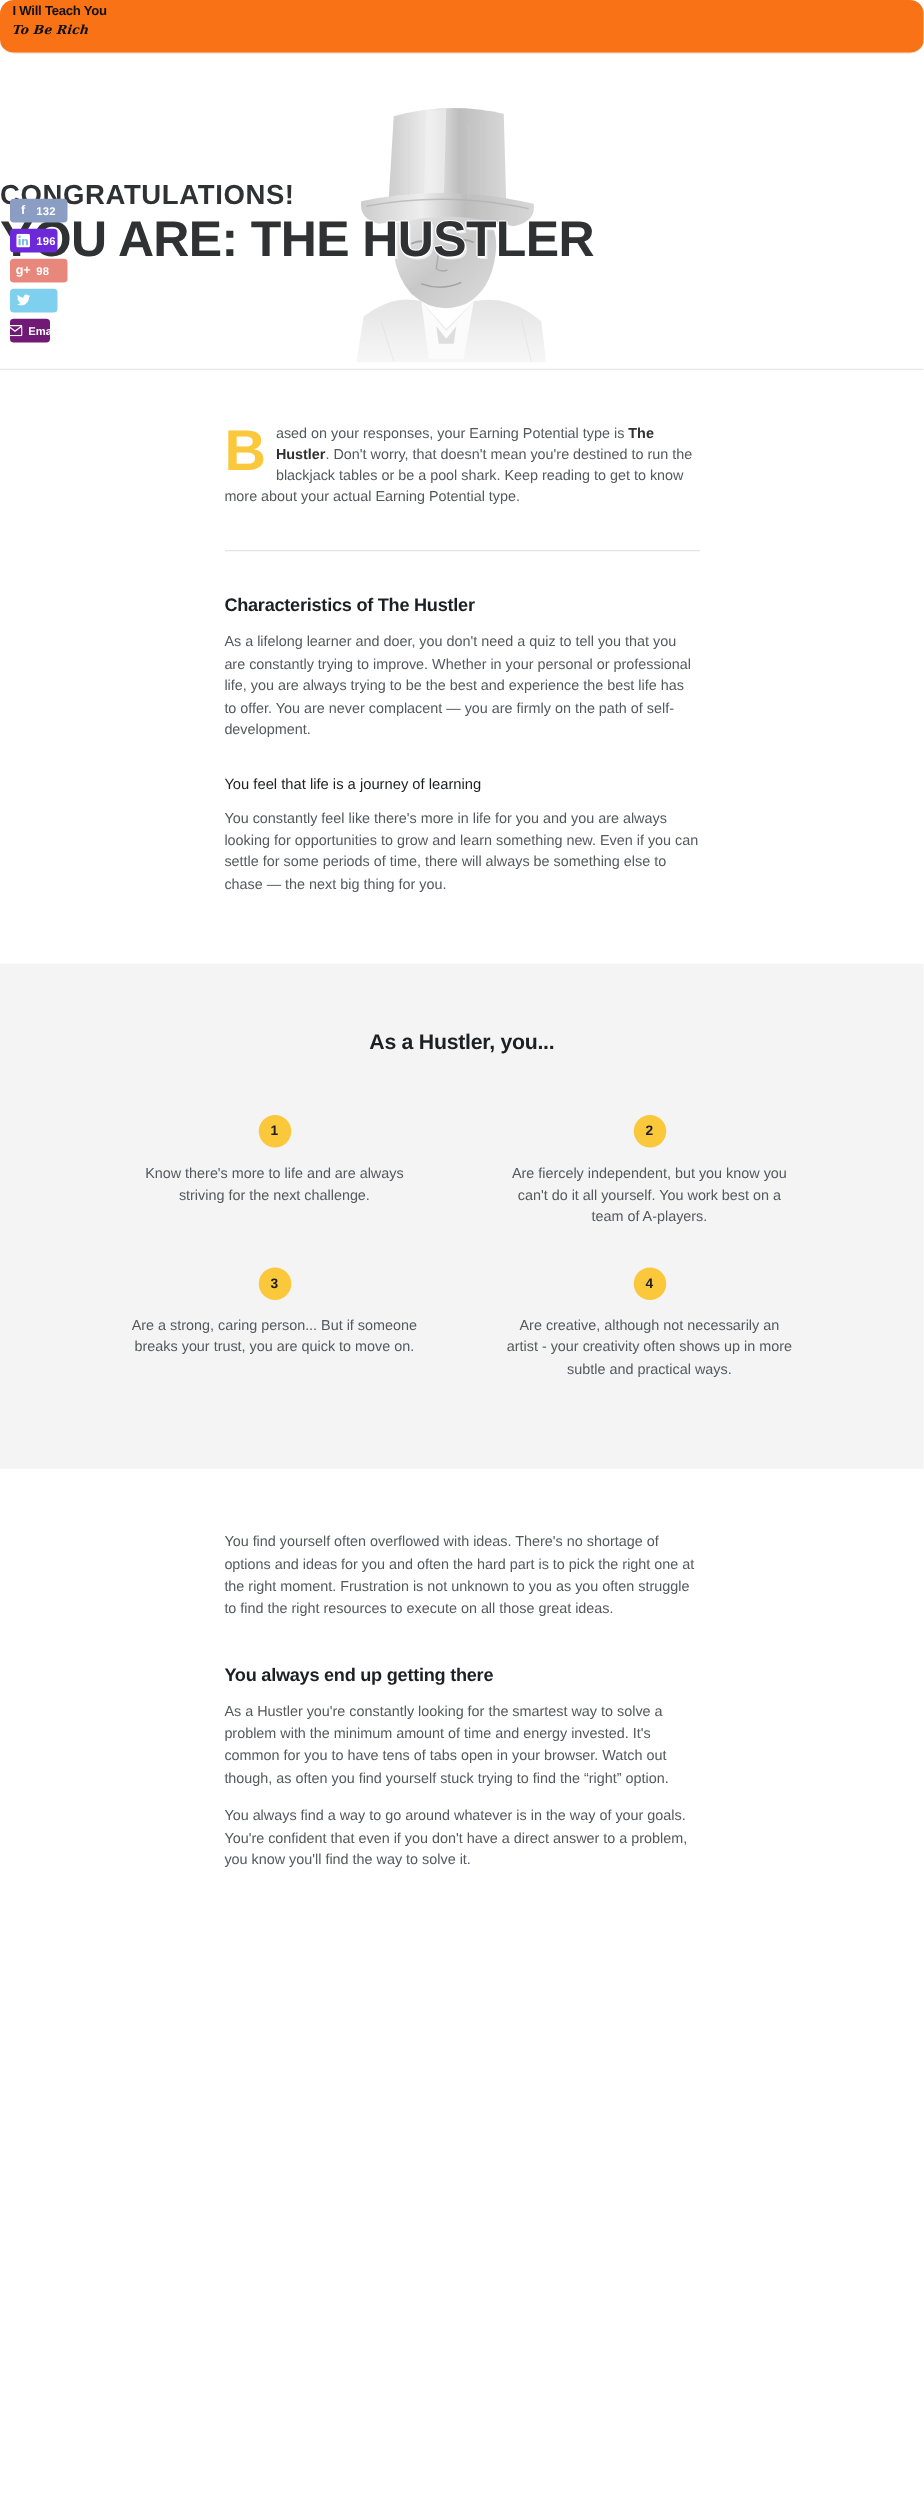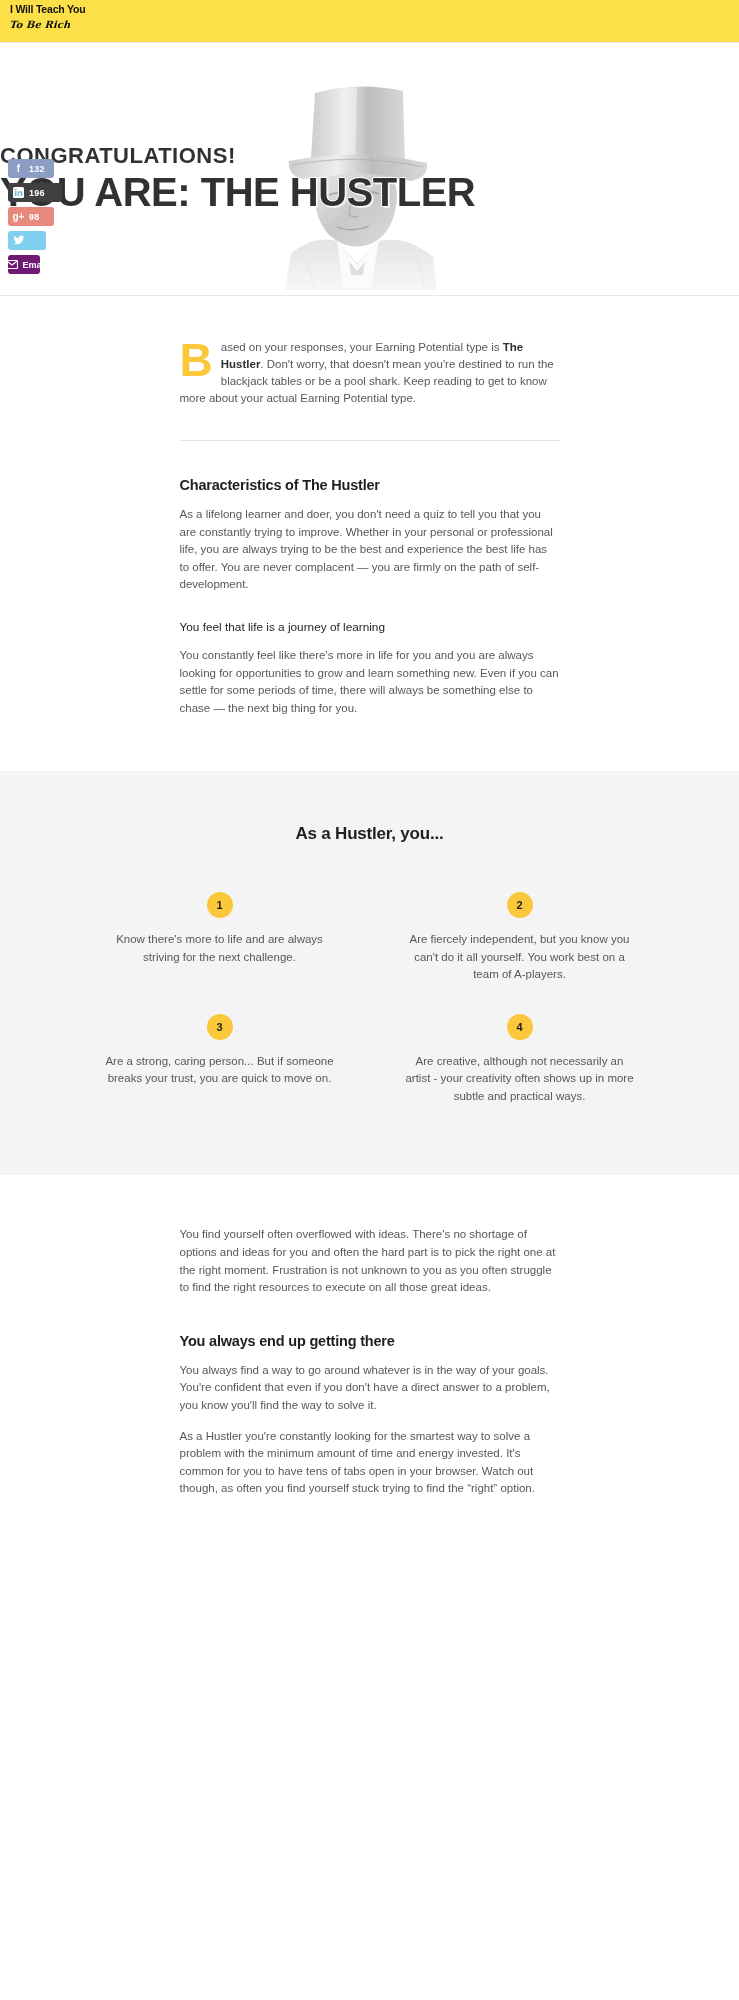--- a/index.html
+++ b/index.html
@@ -8,22 +8,23 @@
     background: #ffffff;
     font-family: "Liberation Sans", sans-serif;
     -webkit-font-smoothing: antialiased;
   }
   body { position: relative; width: 739px; min-height: 2000px; overflow-x: hidden; }
 
   
   .site-header {
     height: 43px;
     border-bottom: 1px solid #e8e8e8;
-    background: #fde047;
+    background: #f97316;
     position: relative;
+    border-radius: 11px;
   }
   .brand {
     position: absolute;
     left: 10px; top: 4px;
     line-height: 1.05;
     color: #111;
   }
   .brand-l1 {
     font-size: 10.5px;
     font-weight: 700;
@@ -72,21 +73,21 @@
     line-height: 1;
     font-weight: 700;
     flex: 0 0 auto;
   }
   .social-btn .scount {
     margin-left: 4px;
     font-size: 9px;
     letter-spacing: 0.2px;
   }
   .sb-facebook  { background: #8b9dc3; width: 46px; }
-  .sb-linkedin  { background: #404040; width: 54px; }
+  .sb-linkedin  { background: #6d28d9; width: 38px; }
   .sb-googleplus{ background: #e8877b; width: 46px; }
   .sb-twitter   { background: #7fd0ee; width: 38px; }
   .sb-email     { background: #701a75; width: 32px; justify-content: center; }
   .social-btn .slabel { margin-left: 4px; font-size: 9px; }
 
   
   .hero {
     position: relative;
     height: 253px;
     background: #fff;
@@ -362,15 +363,15 @@
     <div class="trait">
       <div class="trait-num">4</div>
       <div class="trait-text">Are creative, although not necessarily an artist - your creativity often shows up in more subtle and practical ways.</div>
     </div>
   </div>
 </div>
 
 <div class="content-wrap lower">
   <p class="body-p">You find yourself often overflowed with ideas. There's no shortage of options and ideas for you and often the hard part is to pick the right one at the right moment. Frustration is not unknown to you as you often struggle to find the right resources to execute on all those great ideas.</p>
   <h3 class="sec-h2">You always end up getting there</h3>
+  <p class="body-p">As a Hustler you're constantly looking for the smartest way to solve a problem with the minimum amount of time and energy invested. It's common for you to have tens of tabs open in your browser. Watch out though, as often you find yourself stuck trying to find the “right” option.</p>
   <p class="body-p">You always find a way to go around whatever is in the way of your goals. You're confident that even if you don't have a direct answer to a problem, you know you'll find the way to solve it.</p>
-  <p class="body-p">As a Hustler you're constantly looking for the smartest way to solve a problem with the minimum amount of time and energy invested. It's common for you to have tens of tabs open in your browser. Watch out though, as often you find yourself stuck trying to find the “right” option.</p>
 </div>
 
 </body></html>

